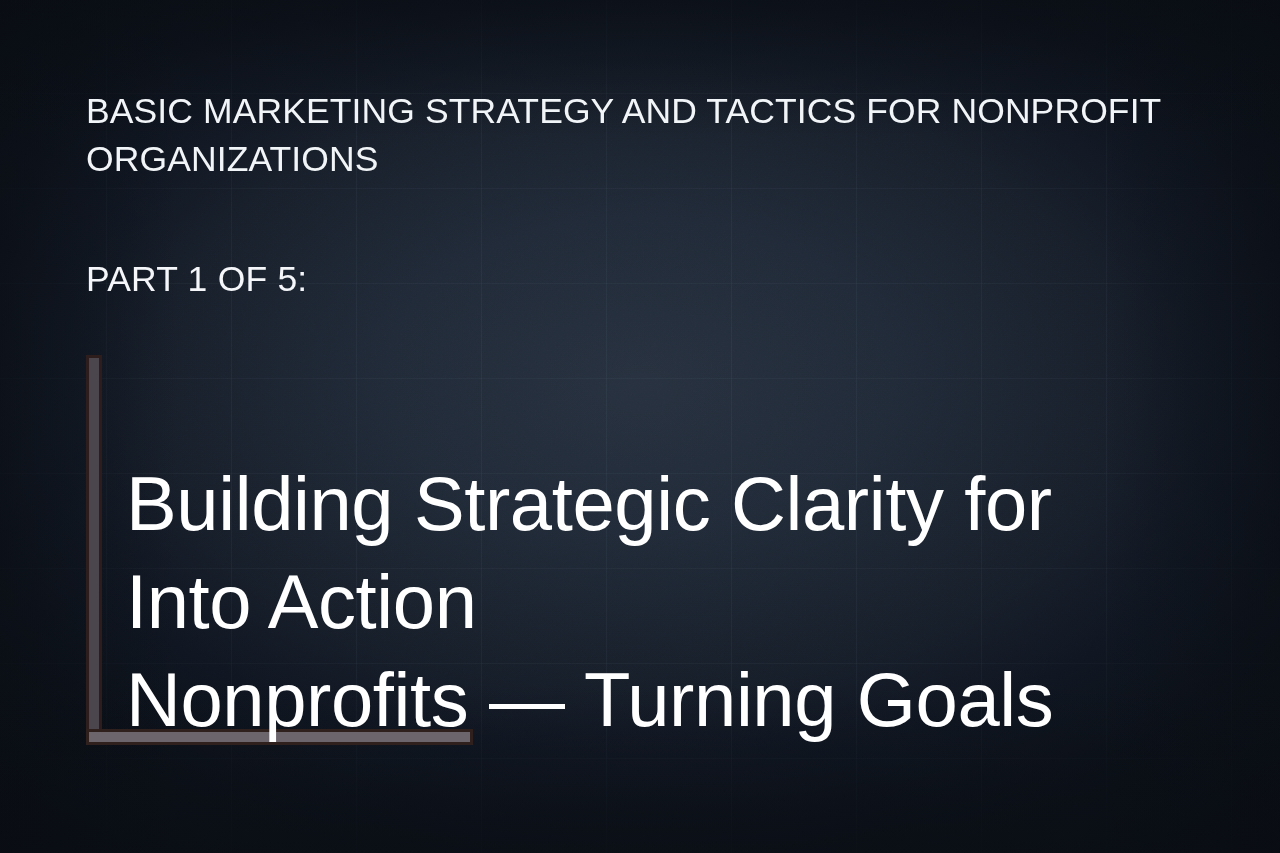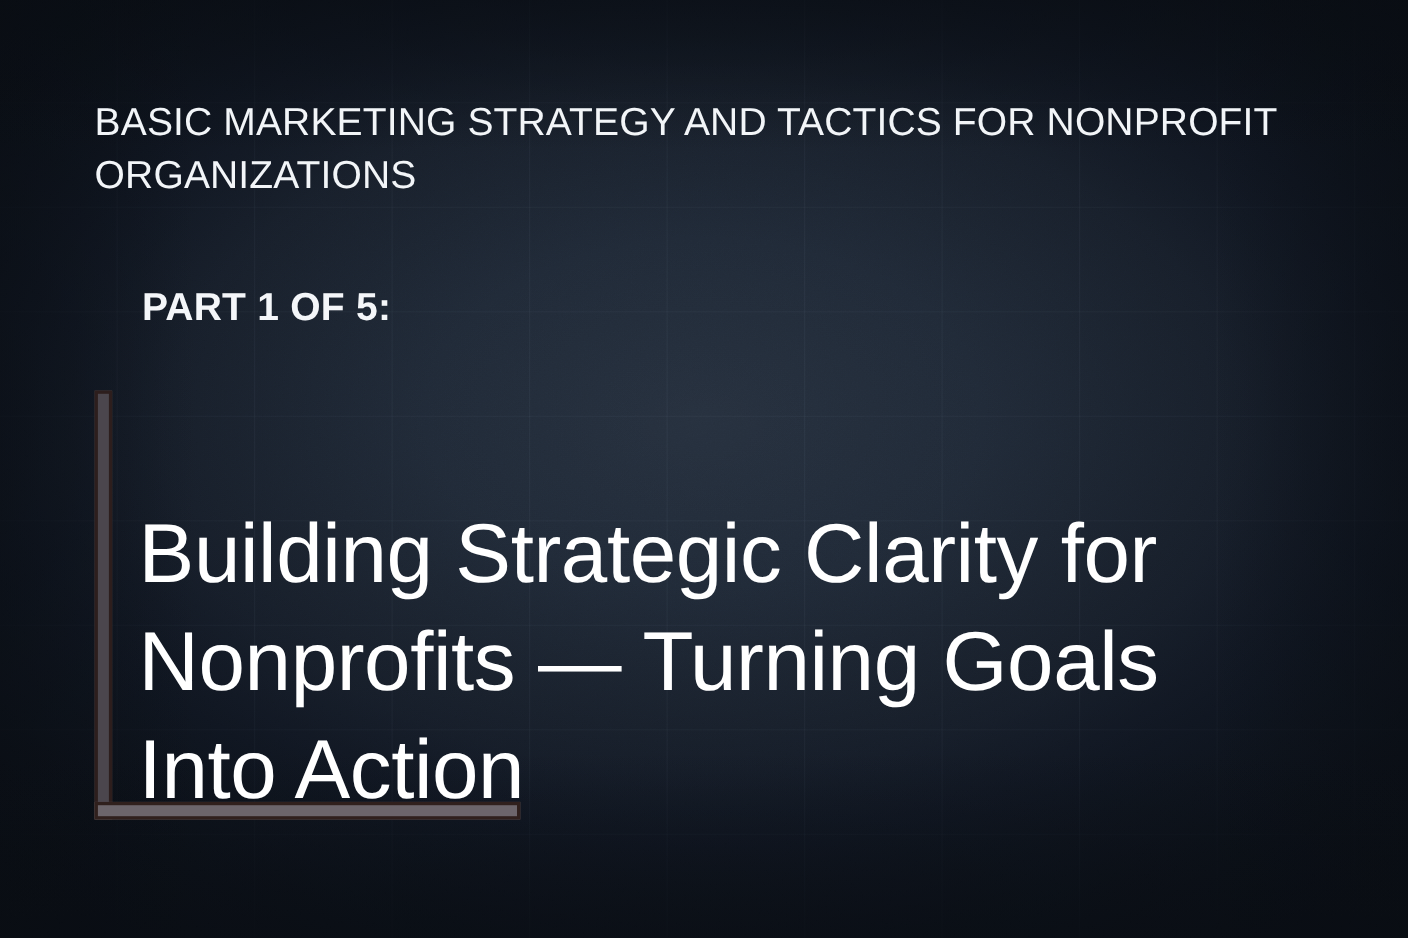--- a/index.html
+++ b/index.html
@@ -86,23 +86,22 @@
   }
 
   .part-label {
     position: absolute;
     left: 86px;
     top: 256px;
     color: #f4f6f9;
     font-size: 35.5px;
     line-height: 1.3;
     letter-spacing: 0.2px;
-    font-weight: 700;
+    font-weight: 400;
     text-transform: uppercase;
-    margin-left: 43px;
   }
 
   
   .bracket {
     position: absolute;
     left: 86px;
     top: 355px;
     width: 387px;
     height: 390px;
     pointer-events: none;
@@ -168,18 +167,18 @@
 
     <div class="part-label">PART 1 OF 5:</div>
 
     <div class="bracket">
       <div class="bracket-v"></div>
       <div class="bracket-h"></div>
     </div>
 
     <h1 class="headline">
       <span class="ln">Building Strategic Clarity for</span>
+      <span class="ln">Into Action</span>
       <span class="ln">Nonprofits — Turning Goals</span>
-      <span class="ln">Into Action</span>
     </h1>
 
   </div>
 </div>
 
 </body></html>

